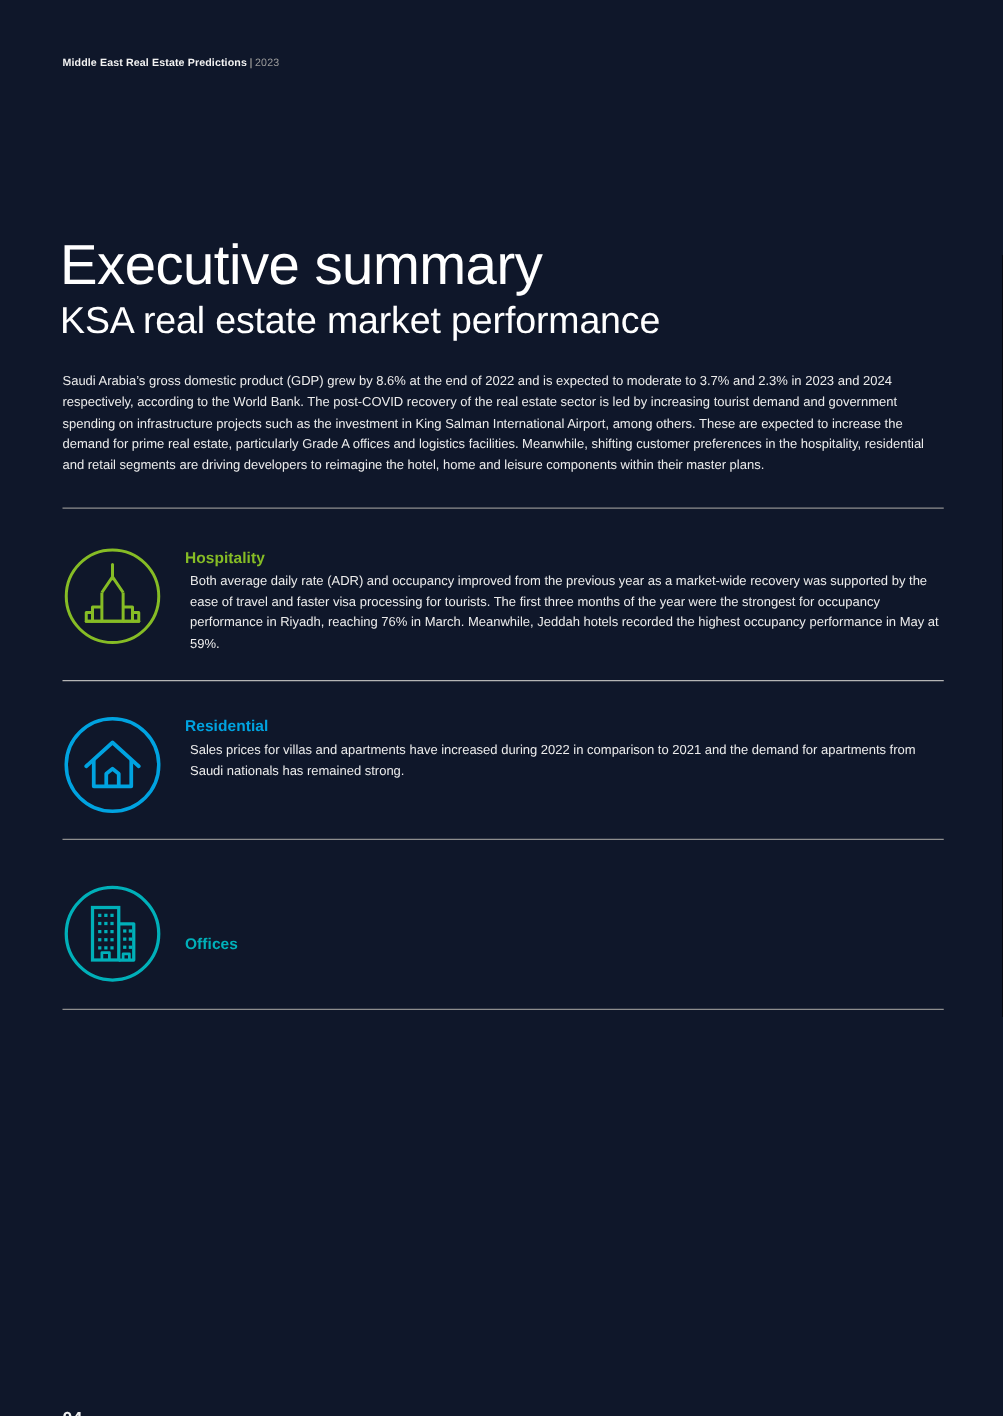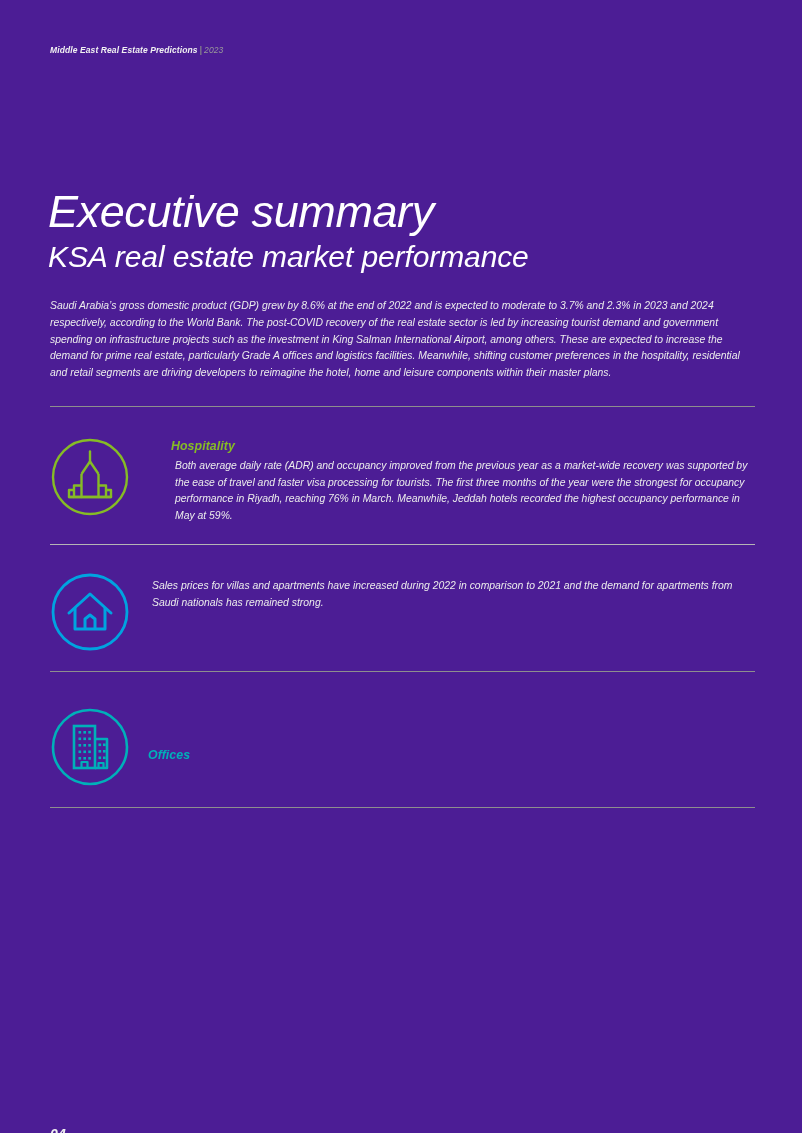--- a/index.html
+++ b/index.html
@@ -12,22 +12,21 @@
     height: 1133px;
     position: relative;
     font-family: "Liberation Sans", sans-serif;
     color: #ffffff;
     overflow: hidden;
   }
 
   .page {
     position: absolute;
     inset: 0;
-    background: #4c1d95;
-    font-style: italic;
+    background: #0f172a;
   }
 
   
   .running-header {
     position: absolute;
     left: 50px;
     top: 45px;
     font-size: 8.5px;
     letter-spacing: 0.1px;
     white-space: nowrap;
@@ -96,21 +95,21 @@
   .divider.d4 { top: 807px; }
 
   
   .section {
     position: absolute;
     left: 50px;
     width: 705px;
     display: flex;
     align-items: flex-start;
   }
-  .section.s-hospitality { top: 438px; gap: 23px; }
+  .section.s-hospitality { top: 438px; }
   .section.s-residential { top: 573px; }
   .section.s-offices    { top: 708px; }
 
   .icon-wrap {
     flex: 0 0 auto;
     width: 80px;
     height: 80px;
     margin-right: 18px;
     position: relative;
     top: -1px;
@@ -204,20 +203,21 @@
         <circle cx="40" cy="40" r="37" stroke="#00a3e0" stroke-width="2.8"></circle>
 
         <path d="M19 41 L40 22 L61 41" stroke="#00a3e0" stroke-width="3" stroke-linejoin="round" stroke-linecap="round" fill="none"></path>
 
         <path d="M25 36 L25 57 L55 57 L55 36" stroke="#00a3e0" stroke-width="3" stroke-linejoin="round" fill="none"></path>
 
         <path d="M35 57 L35 47 L40 43 L45 47 L45 57" stroke="#00a3e0" stroke-width="3" stroke-linejoin="round" fill="none"></path>
       </svg>
     </div>
     <div class="section-body">
+      <p class="section-heading blue">Residential</p>
       <p class="section-text">Sales prices for villas and apartments have increased during 2022 in comparison to 2021 and the demand for apartments from Saudi nationals has remained strong.</p>
     </div>
   </div>
 
   <div class="section s-offices">
     <div class="icon-wrap">
       <svg width="80" height="80" viewBox="0 0 80 80" fill="none" aria-hidden="true">
         <circle cx="40" cy="40" r="37" stroke="#00b0b9" stroke-width="2.6"></circle>
 
         <rect x="24" y="19" width="21" height="42" stroke="#00b0b9" stroke-width="2.6" fill="none"></rect>

